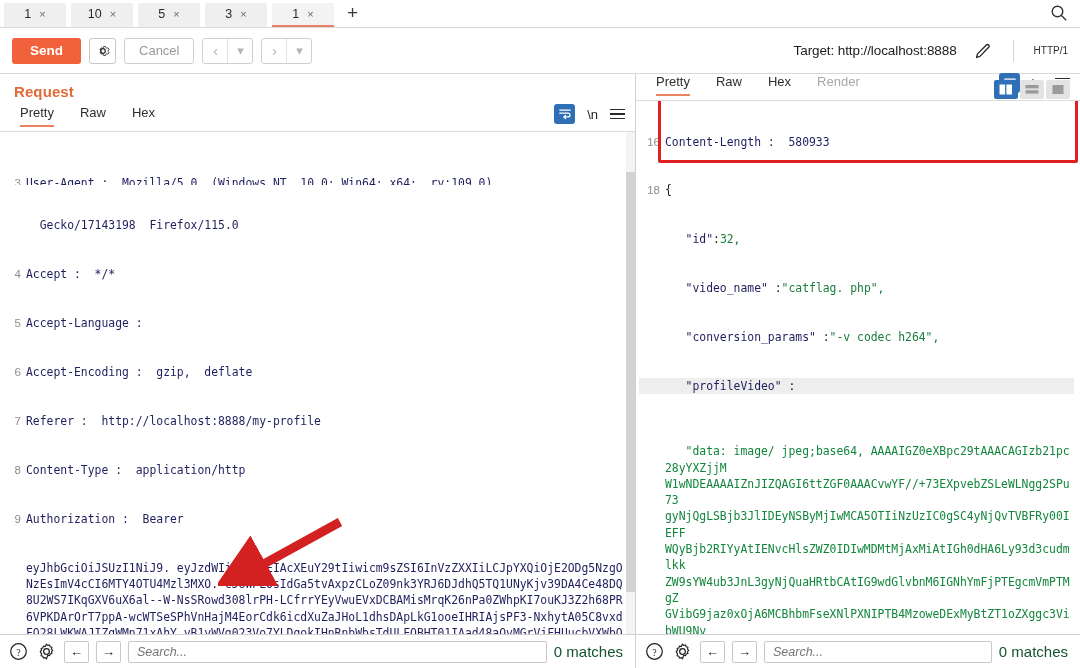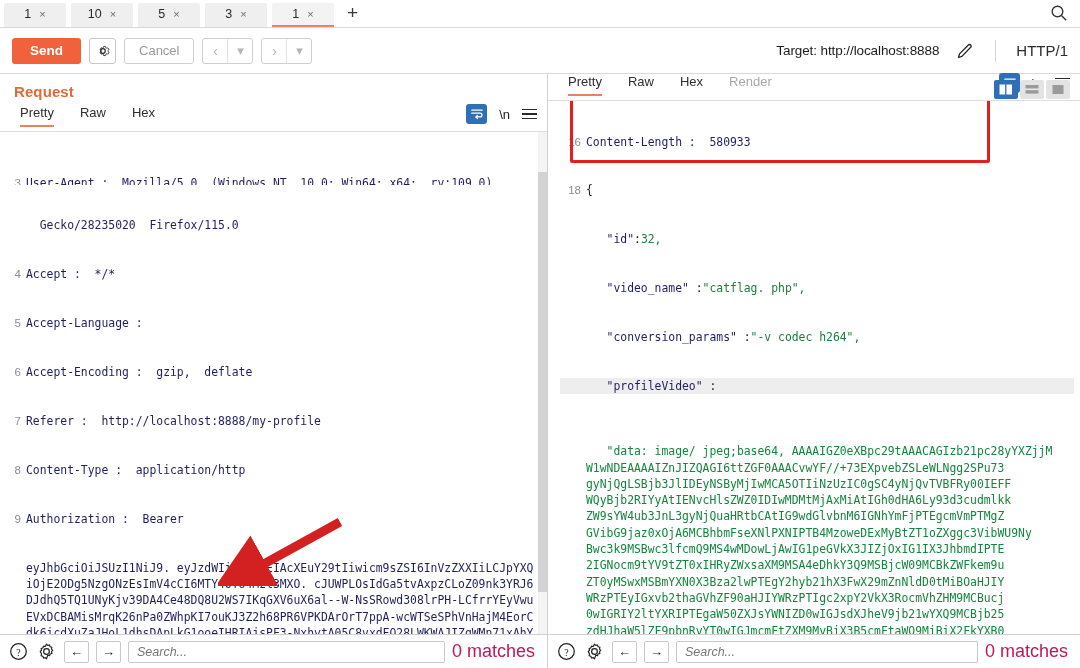--- a/index.html
+++ b/index.html
@@ -87,26 +87,26 @@
   .navgroup .seg {
     width: 24px; display: flex; align-items: center; justify-content: center;
     color: #b4b4b4; font-size: 13px; cursor: default;
   }
   .navgroup .seg.arrow { font-size: 15px; }
   .navgroup .divider { width: 1px; background: #e2e2e2; }
   .spacer { flex: 1 1 auto; }
   .target-txt { font-size: 13.5px; font-weight: normal; color: #1c1c1c; letter-spacing: -0.1px;}
   .pencil { width: 20px; height: 20px; margin-left: 8px; cursor: pointer;}
   .vrule { width:1px; height:22px; background:#d4d4d4; margin: 0 12px; }
-  .http1 { font-size: 15px; color: #2b2b2b; }
+  .http1 { font-size: 10px; color: #2b2b2b; }
 
   
   .panes { flex: 1 1 auto; display: flex; min-height: 0; }
   .pane { display: flex; flex-direction: column; min-width: 0; position: relative; }
-  .pane.left { width: 548px; border-right: 1px solid #d0d0d0; }
+  .pane.left { width: 636px; border-right: 1px solid #d0d0d0; }
   .pane.right { flex: 1 1 auto; }
 
   .pane-title {
     font-size: 15px; font-weight: bold; color: #e06a38;
     padding: 9px 0 5px 14px; letter-spacing: 0.1px;
   }
   .subtabs {
     display: flex; align-items: flex-start;
     padding-left: 20px; position: relative;
     height: 26px; min-height: 26px;
@@ -189,21 +189,21 @@
     font-size: 13px; color: #222; cursor: pointer;
   }
   .search-input {
     flex: 1 1 auto; height: 22px;
     border: 1px solid #c9c9c9; border-radius: 2px;
     background: #fff; padding: 0 8px;
     font-size: 12.5px; font-style: italic; color: #8d8d8d;
     font-family: "Liberation Sans", sans-serif;
     outline: none; min-width: 0;
   }
-  .matches { font-size: 18px; color: #be185d; white-space: nowrap; }
+  .matches { font-size: 15px; color: #14532d; white-space: nowrap; }
 
   
   .redbox {
     position: absolute; border: 3px solid #e02020; border-radius: 2px;
     pointer-events: none; z-index: 20;
   }
   .redarrow { position: absolute; pointer-events: none; z-index: 20; }
 </style>
 </head>
 <body>
@@ -295,21 +295,21 @@
 
       <div class="editor">
         <div class="code" style="left:0;right:9px;top:-6px;padding-top:0">
 
           <div class="row" style="overflow:hidden;height:10px;">
             <div class="gut">3</div>
             <div class="txt hdr">User-Agent :  Mozilla/5.0  (Windows NT  10.0; Win64; x64;  rv:109.0)</div>
           </div>
           <div class="row">
             <div class="gut"></div>
-            <div class="txt hdr">  Gecko/28235020  Firefox/115.0</div>
+            <div class="txt hdr">  Gecko/17143198  Firefox/115.0</div>
           </div>
           <div class="row">
             <div class="gut">4</div>
             <div class="txt hdr">Accept :  */*</div>
           </div>
           <div class="row">
             <div class="gut">5</div>
             <div class="txt hdr">Accept-Language :</div>
           </div>
           <div class="row">
@@ -416,21 +416,21 @@
           <div class="nl-ico">\n</div>
           <div class="burger">
               <i></i>
               <i></i>
               <i></i>
             </div>
         </div>
       </div>
 
       <div class="editor">
-        <div class="code" style="left:12px;right:6px;top:0;">
+        <div class="code" style="left:3px;right:6px;top:0;">
           <div class="row">
             <div class="gut">16</div>
             <div class="txt hdr">Content-Length :  580933</div>
           </div>
           <div class="row">
             <div class="gut">18</div>
             <div class="txt bodyline">{</div>
           </div>
           <div class="row">
             <div class="gut"></div>

